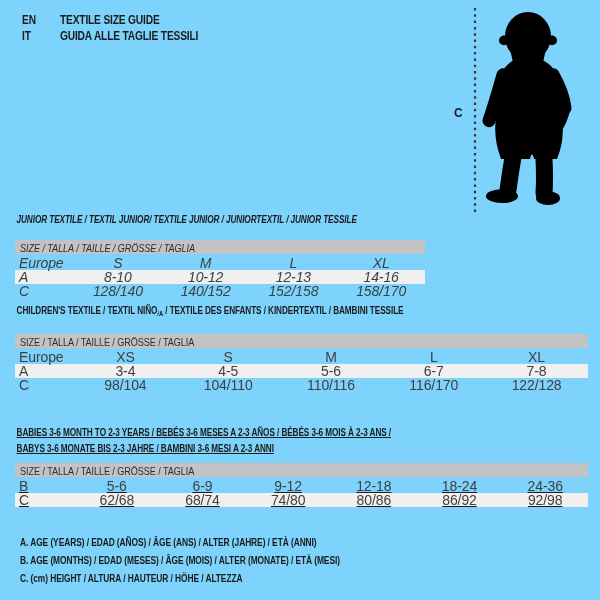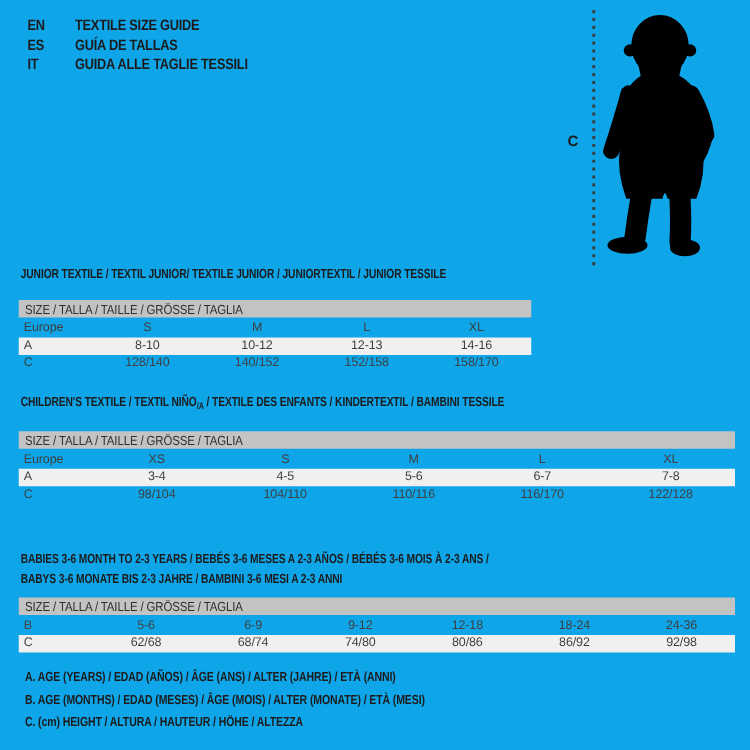--- a/index.html
+++ b/index.html
@@ -1,19 +1,19 @@
 <!DOCTYPE html>
 <html style="--header-bar: #c3c3c3; --row-alt: #f0f0f0;"><head>
 <meta charset="utf-8">
 <style>
   html, body { margin: 0; padding: 0; background: #fff; }
   .page {
     position: relative;
     width: 600px; height: 600px;
-    background: #0ea5e9;
+    background: #7dd3fc;
     overflow: hidden;
     font-family: "Liberation Sans", sans-serif;
     color: #1b1b1b;
   }
   
   .lang-block { position: absolute; top: 13px; left: 22px; }
   .lang-row { display: flex; height: 15.5px; line-height: 15.5px; }
   .lang-code, .lang-title {
     font-weight: bold; font-size: 12px; letter-spacing: -0.2px;
     white-space: nowrap;
@@ -23,23 +23,23 @@
   
   .figure-block { position: absolute; top: 6px; left: 452px; width: 132px; height: 210px; }
   .height-line { position: absolute; left: 21px; top: 2px; }
   .height-label {
     position: absolute; left: 2px; top: 100px;
     font-size: 12px; font-weight: bold; color: #1b1b1b;
   }
   .baby-svg { position: absolute; left: 30px; top: 4px; }
   
   .size-section { position: absolute; left: 15px; }
-  .sec-junior   { top: 213px; width: 410px; }
-  .sec-children { top: 316px; width: 573px; }
-  .sec-babies   { top: 439px; width: 573px; }
+  .sec-junior   { top: 213px; width: 410px; font-style: italic; }
+  .sec-children { top: 304px; width: 573px; }
+  .sec-babies   { top: 424px; width: 573px; text-decoration: underline; }
   .section-title {
     margin: 0; padding: 0 0 0 2px;
     font-size: 10.5px; font-weight: bold; letter-spacing: -0.1px;
     line-height: 13px; white-space: nowrap;
     transform: scaleX(0.78); transform-origin: 0 0;
     color: #1b1b1b;
   }
   .section-title .title-sub { font-size: 7.5px; vertical-align: -2px; }
   .two-line .title-line { line-height: 16px; }
   .size-table { margin-top: 14px; }
@@ -50,21 +50,21 @@
     margin-bottom: 2px;
     padding-left: 5px;
     white-space: nowrap;
   }
   .size-bar .bar-label {
     display: inline-block; transform: scaleX(0.87); transform-origin: 0 50%;
     font-size: 10.5px; color: #2e2e2e; letter-spacing: -0.1px;
   }
   .t-row {
     display: flex; height: 14px; line-height: 14px;
-    font-size: 10px; color: #3f3f3f; letter-spacing: -0.1px;
+    font-size: 14px; color: #3f3f3f; letter-spacing: -0.1px;
   }
   .t-row.alt { background: var(--row-alt, #f0f0f0); }
   .t-label { flex: 0 0 55px; padding-left: 4px; text-align: left; }
   .t-cell { flex: 1; text-align: center; }
   
   .footnotes { position: absolute; left: 20px; top: 533px; }
   .footnote {
     font-size: 10.5px; font-weight: bold; letter-spacing: -0.1px;
     line-height: 18px; white-space: nowrap;
     transform: scaleX(0.8); transform-origin: 0 50%;
@@ -73,24 +73,20 @@
 </style>
 </head>
 <body>
 
 <div class="page">
 
   <div class="lang-block">
     <div class="lang-row">
       <span class="lang-code">EN</span>
       <span class="lang-title">TEXTILE SIZE GUIDE</span>
-    </div>
-    <div class="lang-row">
-      <span class="lang-code">ES</span>
-      <span class="lang-title">GUÍA DE TALLAS</span>
     </div>
     <div class="lang-row">
       <span class="lang-code">IT</span>
       <span class="lang-title">GUIDA ALLE TAGLIE TESSILI</span>
     </div>
   </div>
 
   <div class="figure-block">
     <span class="height-label">C</span>
     <svg class="height-line" width="4" height="206" viewBox="0 0 4 206">

